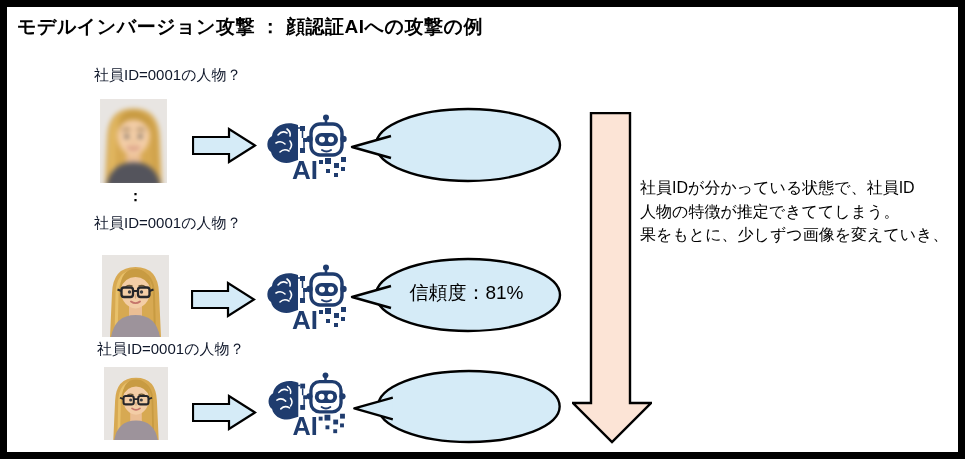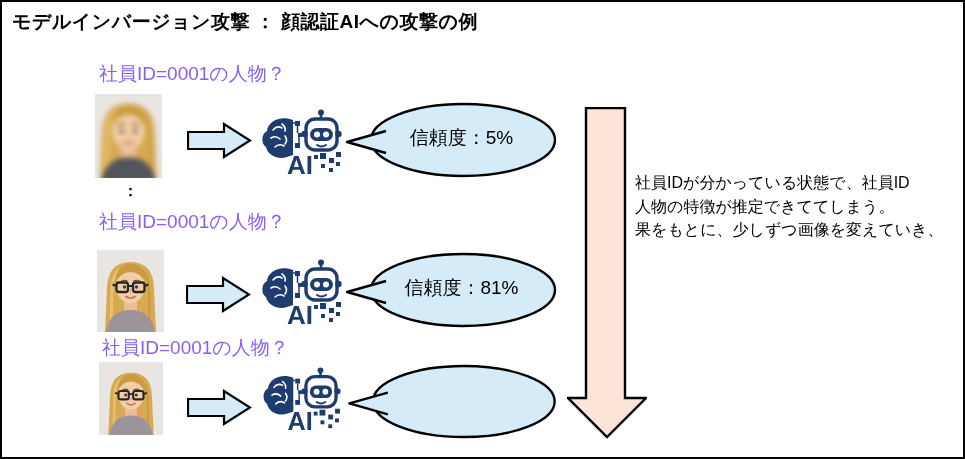--- a/index.html
+++ b/index.html
@@ -1,31 +1,31 @@
 <!DOCTYPE html>
 <html><head>
 <meta charset="utf-8">
 <style>
   html,body{margin:0;padding:0;background:#fff;}
   .frame{
     position:relative;
     width:965px;height:459px;
     box-sizing:border-box;
-    border:2px solid #000000;
+    border:7px solid #000000;
     background:#fff;
     font-family:"Liberation Sans","DejaVu Sans",sans-serif;
     overflow:hidden;
   }
   .title{
     position:absolute;left:10px;top:7px;
     font-size:19px;font-weight:700;color:#000;
     letter-spacing:.5px;white-space:nowrap;
   }
   .query-label{
-    position:absolute;font-size:19px;color:#8b5cf6;white-space:nowrap;margin-left:10px;
+    position:absolute;font-size:15px;color:#0f172a;white-space:nowrap;
   }
   .ellipsis-dots{
     position:absolute;left:121px;top:180px;
     font-size:15px;font-weight:700;color:#000;
   }
   .photo{
     position:absolute;overflow:hidden;background:#E8E5E2;
   }
   .photo svg{display:block;width:100%;height:100%;}
   .photo.blurred svg{filter:blur(2.4px);transform:scale(1.12);}
@@ -117,21 +117,20 @@
       <use href="#sym-arrow-right"></use>
     </svg>
   <svg class="ai-icon" style="left:258px;top:106px;" width="86" height="70" viewBox="0 0 84 70">
       <use href="#sym-ai"></use>
     </svg>
   <div class="bubble" style="left:340px;top:99px;width:215px;height:78px;">
     <svg width="215" height="78" viewBox="0 0 215 78">
       <ellipse cx="121" cy="39" rx="92" ry="36" fill="#D5EBF7" stroke="#000" stroke-width="2.4"></ellipse>
       <path d="M44 30 L5 41 L44 52" fill="#D5EBF7" stroke="#000" stroke-width="2.4" stroke-linejoin="round"></path>
     </svg>
-    <div class="bubble-text">信頼度：5%</div>
   </div>
 
   <div class="ellipsis-dots">：</div>
 
   <div class="query-label" style="left:87px;top:207px;">社員ID=0001の人物？</div>
   <div class="photo" style="left:95px;top:248px;width:67px;height:82px;color:#9D939B;">
     <svg viewBox="0 0 67 82">
         <use href="#sym-face"></use>
         <use href="#sym-glasses"></use>
       </svg>

